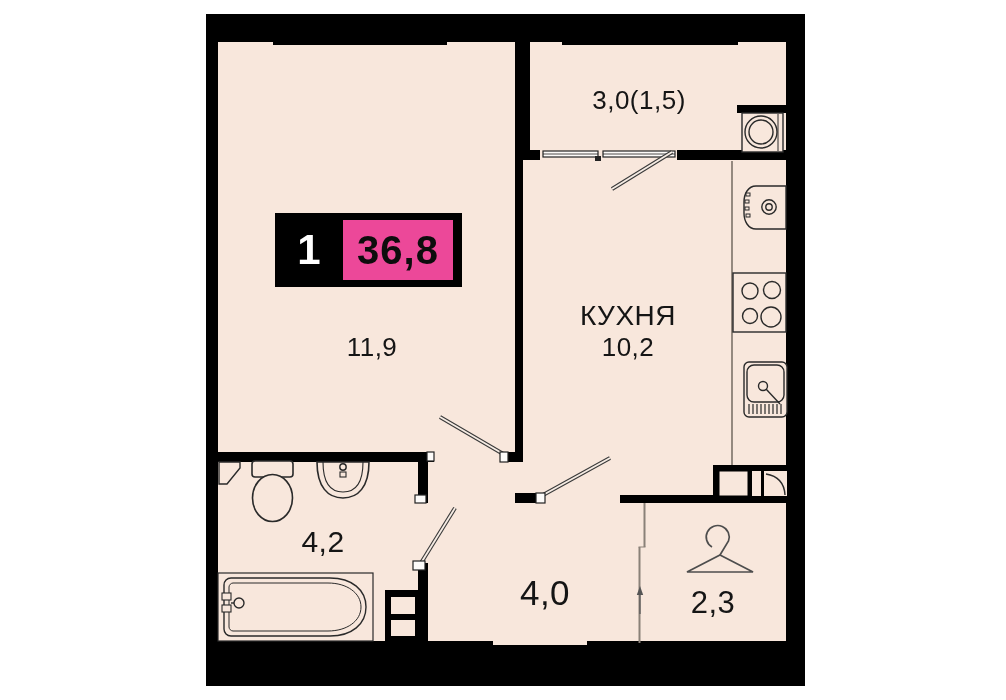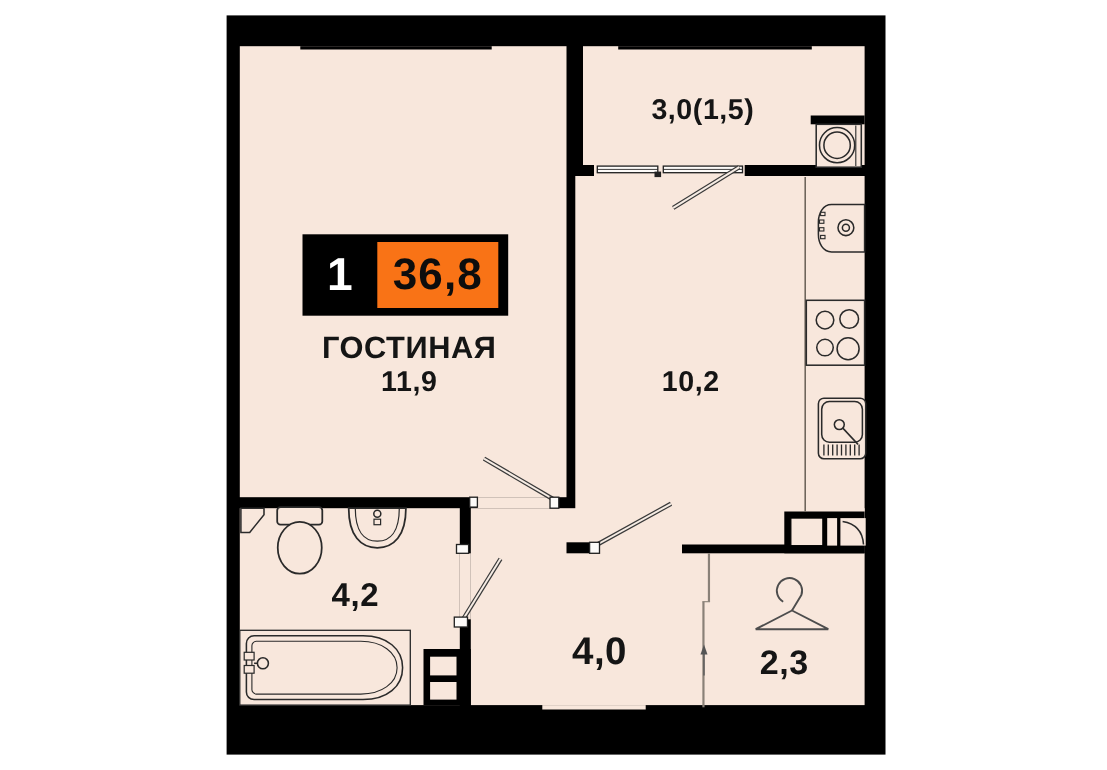--- a/index.html
+++ b/index.html
@@ -3,34 +3,34 @@
 <meta charset="utf-8">
 <style>
   html,body{margin:0;padding:0;background:#ffffff;}
   .stage{
     position:relative;width:1006px;height:700px;background:#ffffff;
     overflow:hidden;font-family:"Liberation Sans",sans-serif;
   }
   .stage svg{position:absolute;left:0;top:0;}
   .lbl{
     position:absolute;transform:translate(-50%,-50%);
-    font-weight:bold;color:#151515;white-space:nowrap;letter-spacing:0.5px;
+    font-weight:normal;color:#151515;white-space:nowrap;letter-spacing:0.5px;
   }
   .badge{
     position:absolute;left:275px;top:213px;width:187px;height:74px;
     background:#000;
   }
   .badge .count{
     position:absolute;left:0;top:0;width:68px;height:74px;
     display:flex;align-items:center;justify-content:center;
     color:#ffffff;font-weight:bold;font-size:42px;
   }
   .badge .areabox{
     position:absolute;right:9px;top:7px;width:110px;height:60px;
-    background:#f97316;display:flex;align-items:center;justify-content:center;
+    background:#ec4899;display:flex;align-items:center;justify-content:center;
     color:#0d0d0d;font-weight:bold;font-size:40px;letter-spacing:1px;
   }
 </style>
 </head>
 <body>
 
 <div class="stage">
 
   <svg width="1006" height="700" viewBox="0 0 1006 700">
 
@@ -173,23 +173,23 @@
       <g fill="#fdfbf9" stroke="#222" stroke-width="1.2">
         <rect x="500" y="452" width="8" height="10"></rect>
         <rect x="427" y="452" width="7" height="9"></rect>
         <rect x="536" y="493" width="9" height="10"></rect>
         <rect x="415" y="495" width="11" height="8"></rect>
         <rect x="413" y="561" width="12" height="9"></rect>
       </g>
     </g>
   </svg>
 
-  <div class="lbl" style="left:372px;top:316px;font-size:28px;">ГОСТИНАЯ</div>
   <div class="lbl" style="left:372px;top:347px;font-size:26px;">11,9</div>
 
+  <div class="lbl" style="left:628px;top:316px;font-size:28px;">КУХНЯ</div>
   <div class="lbl" style="left:628px;top:347px;font-size:26px;text-align:center;">10,2</div>
 
   <div class="lbl" style="left:639px;top:100px;font-size:26px;">3,0(1,5)</div>
   <div class="lbl" style="left:323px;top:542px;font-size:30px;">4,2</div>
   <div class="lbl" style="left:545px;top:593px;font-size:35px;">4,0</div>
   <div class="lbl" style="left:713px;top:603px;font-size:31px;">2,3</div>
 
   <div class="badge">
     <div class="count">1</div>
     <div class="areabox">36,8</div>

